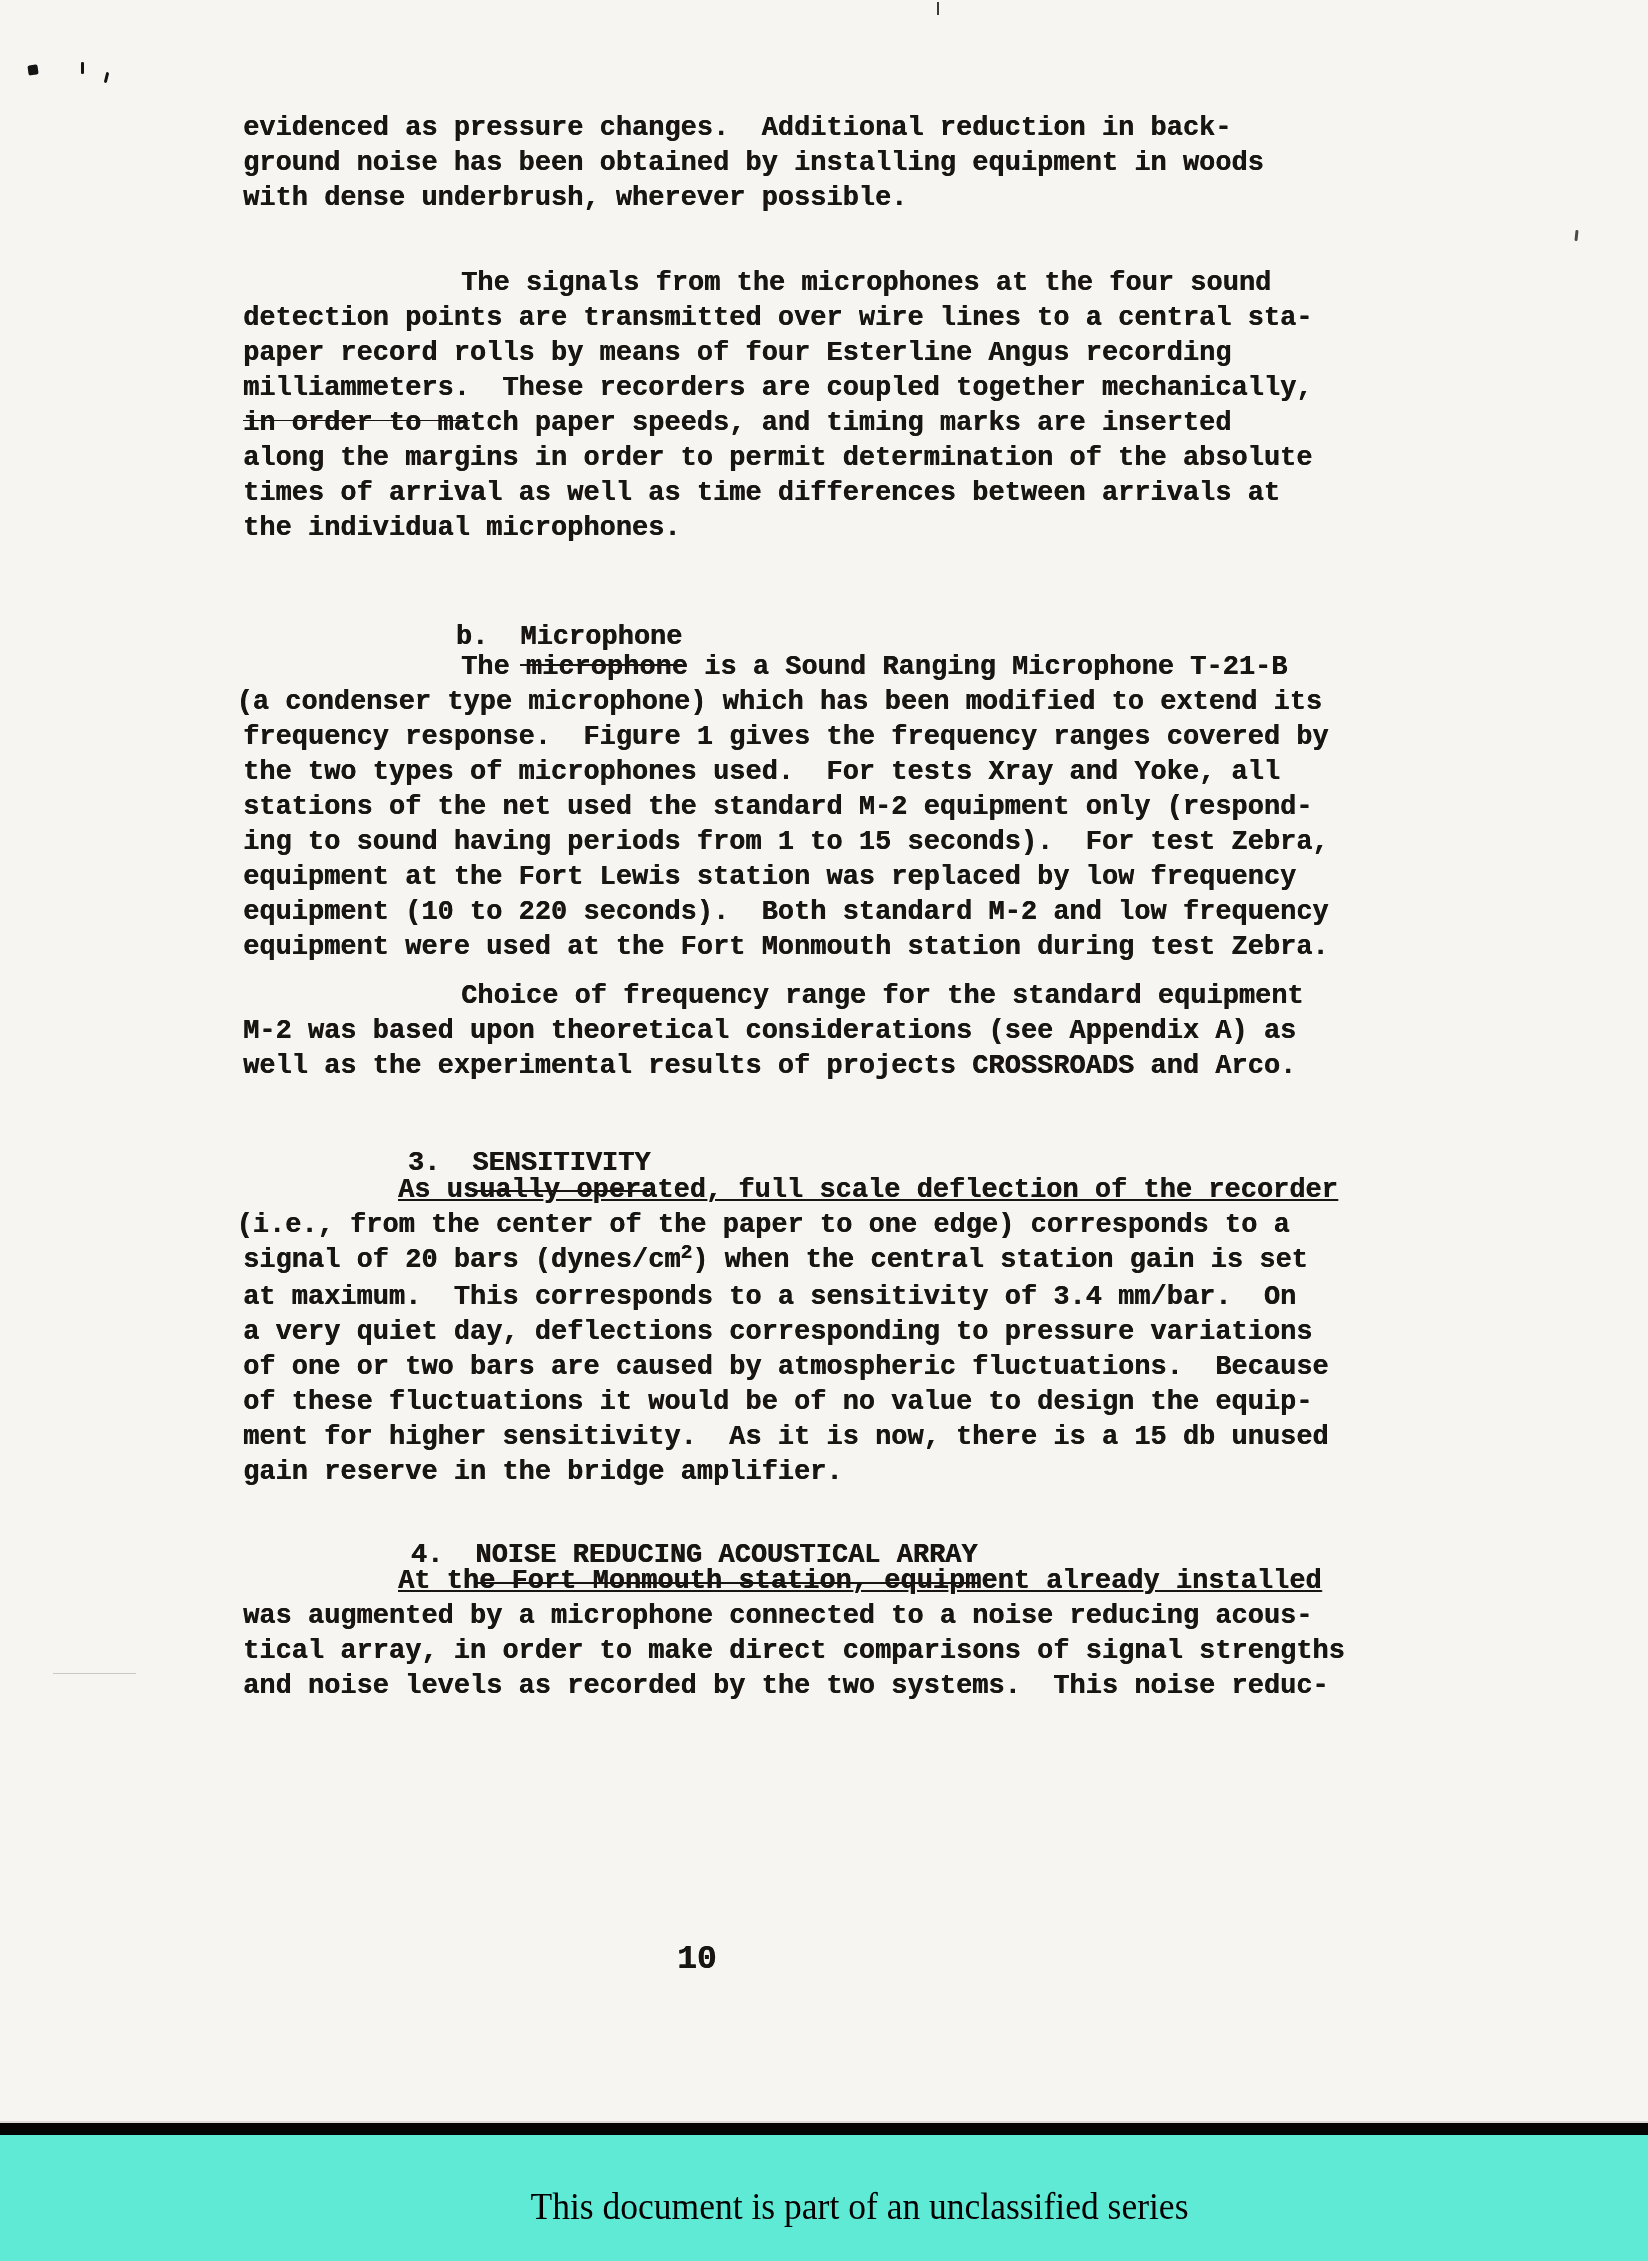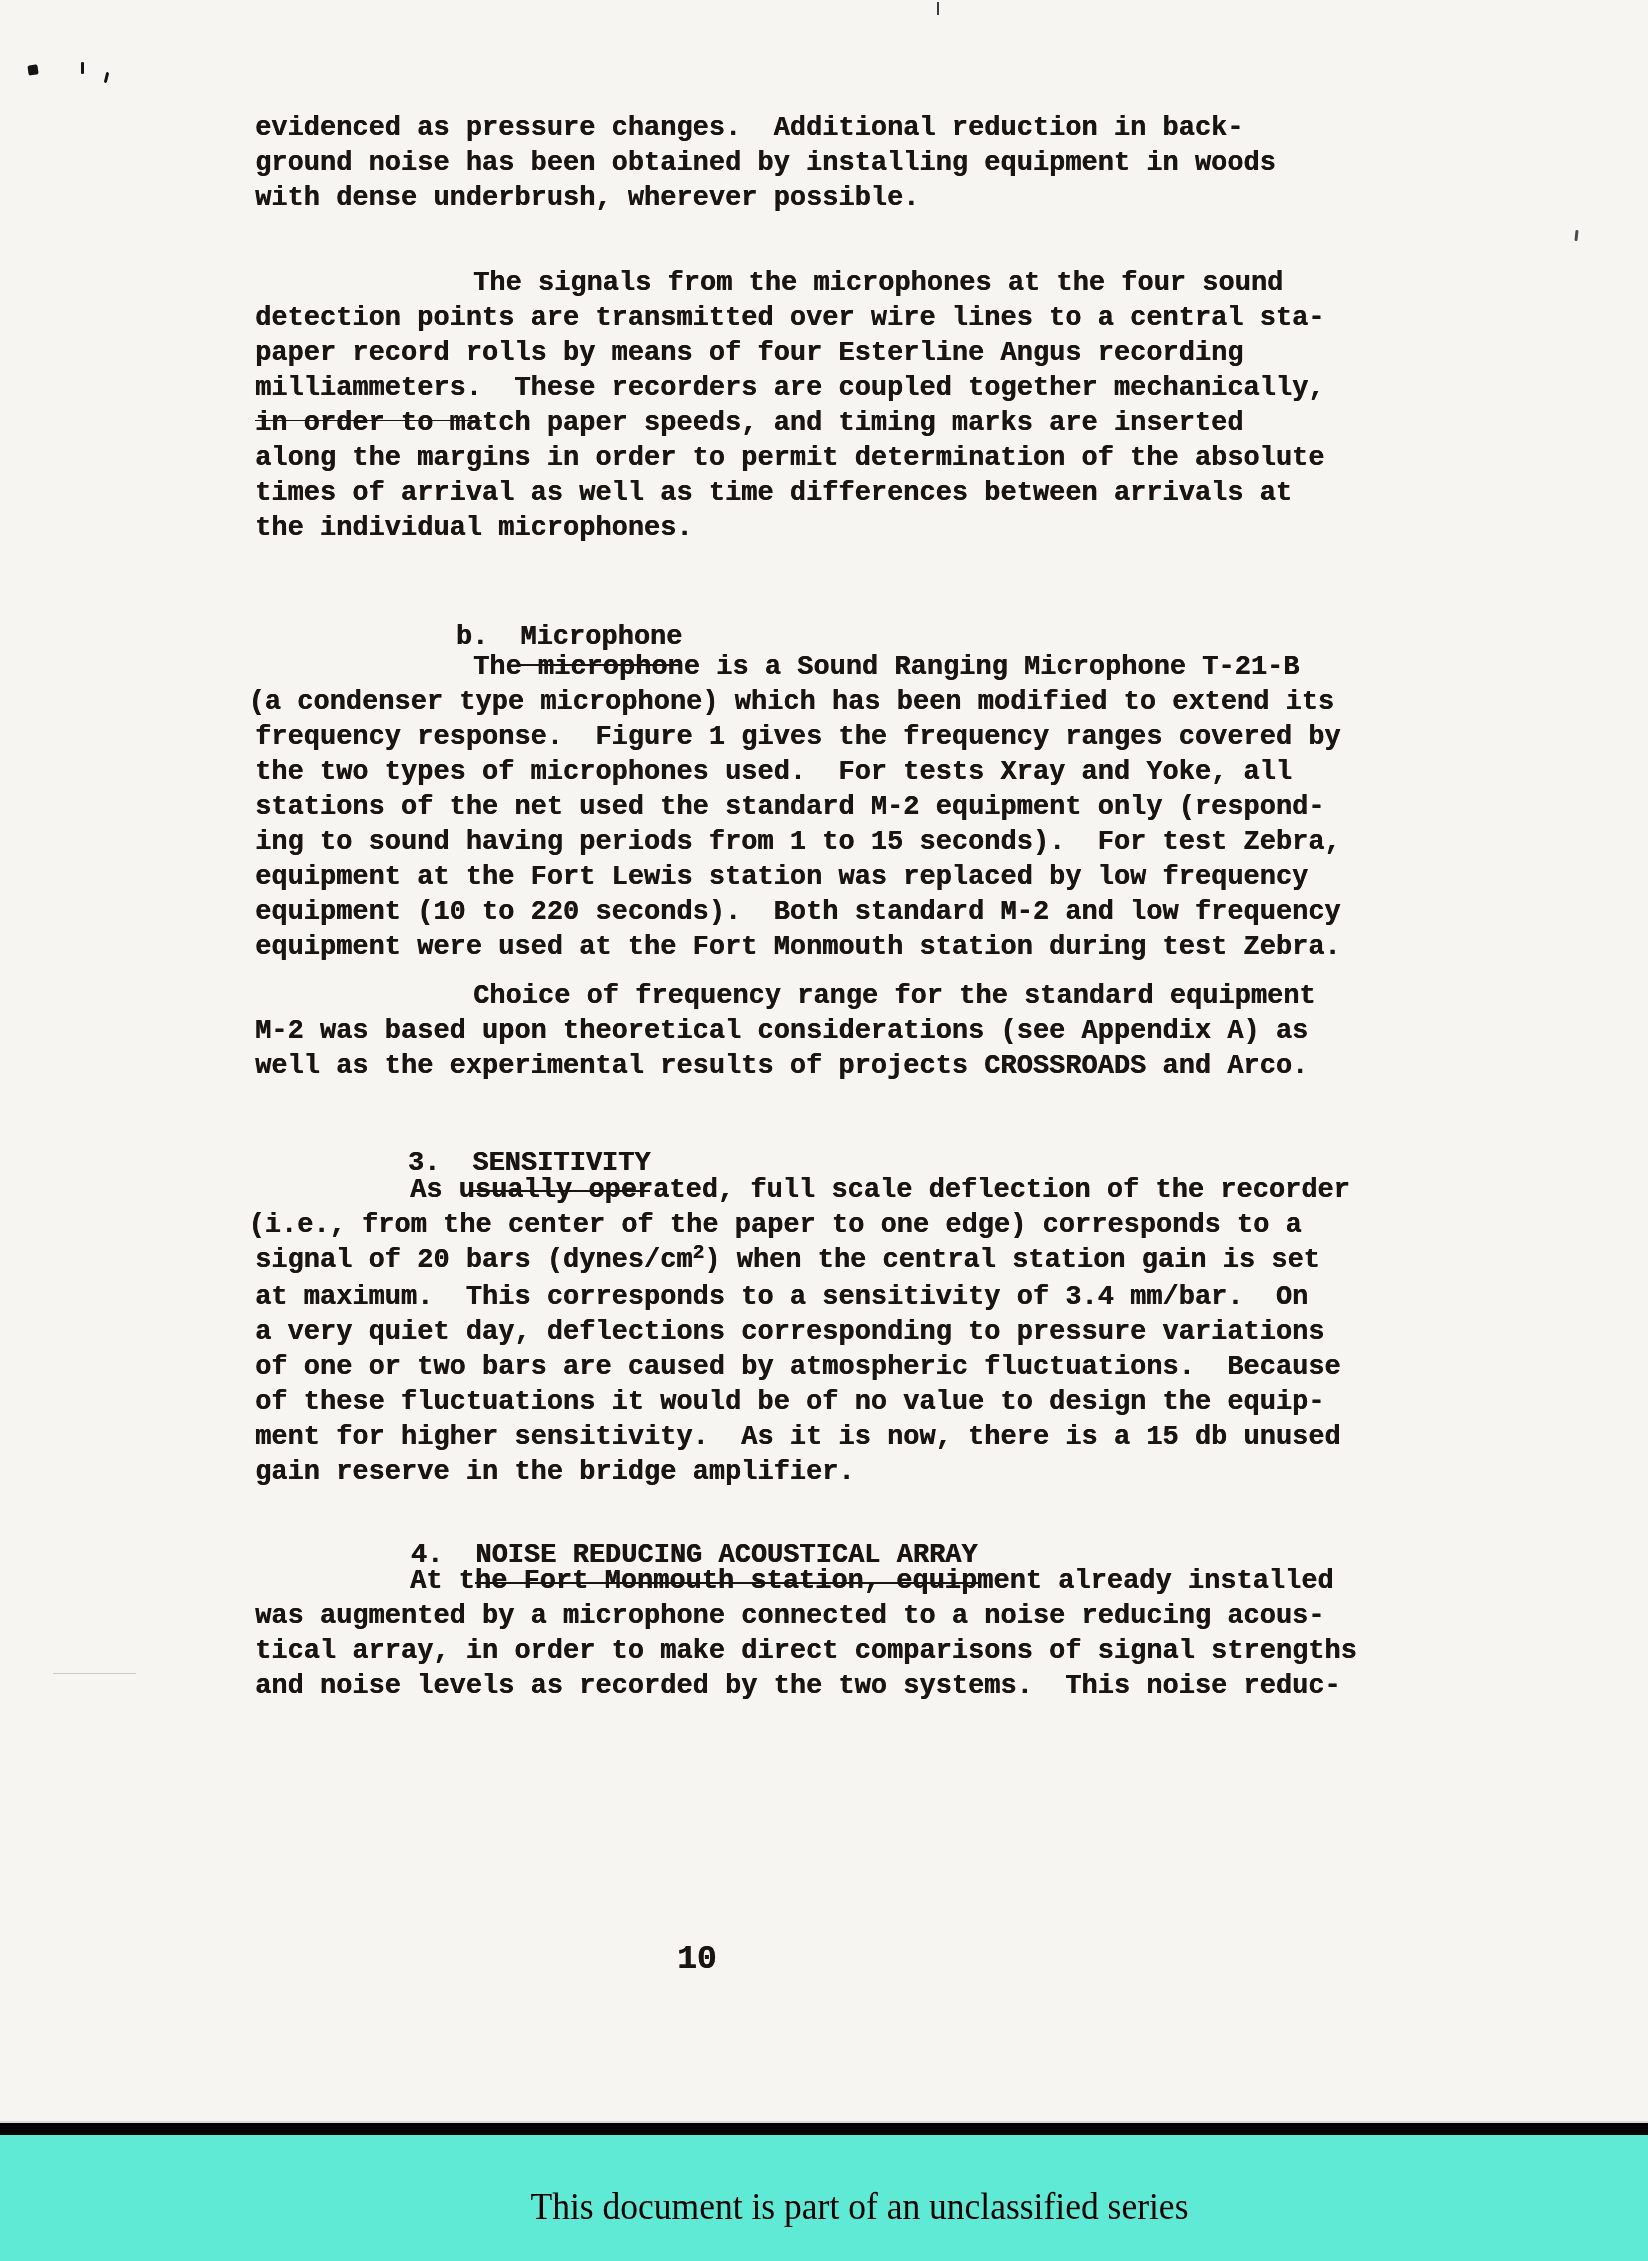--- a/index.html
+++ b/index.html
@@ -6,33 +6,33 @@
   #page{
     position:relative;
     width:1648px;height:2261px;
     background:#f6f5f2;
     overflow:hidden;
     font-family:"Liberation Mono","DejaVu Sans Mono",monospace;
     color:#181512;
   }
   .para{
     position:absolute;
-    left:255px;
+    left:243px;
     width:1189px;
   }
   .ln{
     white-space:pre;
     font-size:27px;
     line-height:35px;
     font-weight:bold;
     letter-spacing:0px;
     text-shadow:0.4px 0 0 currentColor;
   }
   .ind2{padding-left:218px;}  
-  .ind1{padding-left:155px;}  
+  .ind1{padding-left:155px;text-decoration:underline;}  
   .heading{
     position:absolute;
     font-size:27px;
     line-height:35px;
     font-weight:bold;
     white-space:pre;
     text-shadow:0.5px 0 0 currentColor;
   }
   .heading .label{
     margin-left:32px;

